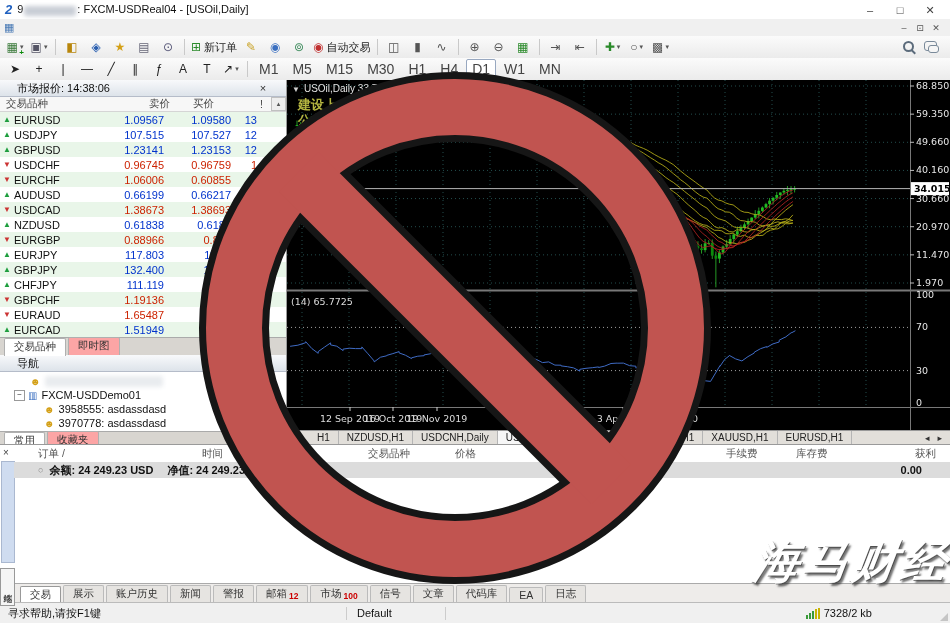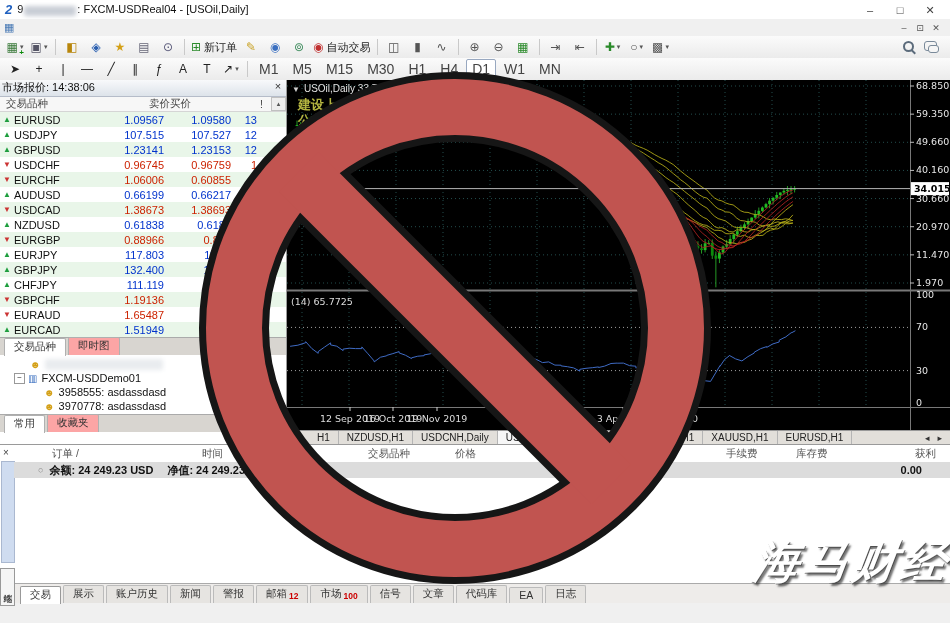--- a/index.html
+++ b/index.html
@@ -27,24 +27,24 @@
   .tool-label{margin-left:3px;font-size:11px;color:#222}
   .tb-right{margin-left:auto;display:flex;align-items:center;gap:10px;padding-right:10px}
   .icon-search{width:7px;height:7px;border:2px solid #5b6b7b;border-radius:50%;position:relative;display:inline-block}
   .icon-search::after{content:"";position:absolute;width:5px;height:2px;background:#5b6b7b;transform:rotate(45deg);right:-4px;bottom:-3px}
   .icon-chat{width:11px;height:8px;border:1.5px solid #7a8a9a;border-radius:3px;position:relative;display:inline-block}
   .icon-chat::after{content:"";position:absolute;width:9px;height:6px;border:1.5px solid #7a8a9a;border-radius:3px;left:3px;top:3px;background:#f6f6f6}
   .tf{padding:1px 5px;font-size:14px;color:#444;margin:0 1px;border:1px solid transparent}
   .tf.active{background:#fff;border-color:#98a8c0;border-radius:2px}
   
   .leftpanel{position:absolute;left:0;top:80px;width:287px;height:364px;background:#fff;border-right:1px solid #9a9a9a;box-sizing:border-box}
-  .panel-header{height:16px;background:linear-gradient(#f8f9fb,#dde3ea);border-bottom:1px solid #b5bcc9;display:flex;align-items:flex-start;padding:0 2px;font-size:11px}
+  .panel-header{height:16px;background:linear-gradient(#f8f9fb,#dde3ea);border-bottom:1px solid #b5bcc9;display:flex;align-items:center;padding:0 17px;font-size:11px}
   .ph-close{margin-left:auto;color:#333;font-size:11px;width:12px;text-align:center}
   .mw-colhead{height:14px;display:flex;align-items:center;background:#f7f7f7;border-bottom:1px solid #d5d5d5;color:#444;font-size:10.5px}
-  .mwc0{width:102px;padding-left:6px}.mwc1{width:62px;text-align:right}.mwc2{width:67px;text-align:left}.mwc3{width:26px;text-align:right}
+  .mwc0{width:102px;padding-left:6px}.mwc1{width:62px;text-align:right}.mwc2{width:67px;text-align:center}.mwc3{width:26px;text-align:right}
   .mw-scroll{margin-left:auto;width:13px;height:12px;border:1px solid #c0c0c0;background:#eee;font-size:7px;text-align:center;line-height:11px;color:#555}
   .mwrow{height:15px;display:flex;align-items:center;font-size:11px}
   .mwrow.alt{background:#e9f6e9}
   .mw-arrow{width:14px;text-align:center;font-size:8px}
   .mw-sym{width:88px}
   .mw-bid{width:62px;text-align:right}.mw-ask{width:67px;text-align:right}.mw-spr{width:26px;text-align:right}
   .up-c{color:#0033cc}.down-c{color:#cc2200}
   .arrow-up{color:#1e9e3e}.arrow-down{color:#cc3333}
   .tabsbar{height:17px;background:#d8d5d0;border-top:1px solid #aaa;display:flex;align-items:flex-end;padding-left:4px}
   .xtab{padding:1px 9px 2px;font-size:10.5px;color:#333;border:1px solid #b0b0b0;border-bottom:none;background:#fca5a5;margin-right:2px;border-radius:2px 2px 0 0;display:flex;align-items:center}
@@ -381,20 +381,23 @@
         </div>
       </div>
     <div class="tabsbar">
         <div class="xtab active">
           <span>交易品种</span>
         </div>
         <div class="xtab">
           <span>即时图</span>
         </div>
       </div>
+    <div class="panel-header">
+      <span>导航</span>
+    </div>
     <div class="nav-tree">
         <div class="nav-row" style="padding-left: 30px;">
           <span class="nav-ic" style="color: rgb(212, 160, 23);">☻</span>
           <span class="blur-nav"></span>
         </div>
         <div class="nav-row" style="padding-left: 14px;">
           <span class="nav-exp">−</span>
           <span class="nav-ic" style="color: rgb(58, 111, 192);">▥</span>
           <span>FXCM-USDDemo01</span>
         </div>
@@ -795,21 +798,21 @@
     <span class="ctab-arrows">
       <span>◂</span>
       <span>▸</span>
     </span>
   </div>
 
   <div class="terminal">
     <span class="term-close">×</span>
     <div class="term-strip"></div>
     <div class="term-head">
-        <span style="left: 52px;">订单 /</span>
+        <span style="left: 38px;">订单 /</span>
         <span style="left: 202px;">时间</span>
         <span style="left: 368px;">交易品种</span>
         <span style="left: 455px;">价格</span>
         <span style="left: 648px;">价格</span>
         <span style="left: 726px;">手续费</span>
         <span style="left: 796px;">库存费</span>
         <span style="right: 14px;">获利</span>
       </div>
     <div class="balance-row">
       <span class="bal-ic" style="margin-right:6px">○</span>
@@ -856,20 +859,36 @@
         <span>代码库</span>
       </div>
       <div class="xtab">
         <span>EA</span>
       </div>
       <div class="xtab">
         <span>日志</span>
       </div>
     </div>
 
+  <div class="status">
+    <span class="st-help">寻求帮助,请按F1键</span>
+    <span class="st-sep"></span>
+    <span class="st-profile">Default</span>
+    <span class="st-sep"></span>
+    <span class="st-spacer"></span>
+    <span class="bars">
+        <i style="height:4px"></i>
+        <i style="height:6px"></i>
+        <i style="height:8px"></i>
+        <i style="height:10px"></i>
+        <i style="height:11px"></i>
+      </span>
+    <span class="st-conn">7328/2 kb</span>
+    <span class="grip"></span>
+  </div>
 
   <svg id="sign-svg" width="950" height="623">
       <circle cx="455" cy="328" r="221" fill="none" stroke="#161616" stroke-width="70"></circle>
       <line x1="298.7309" y1="171.73090000000002" x2="611.2691" y2="484.2691" stroke="#161616" stroke-width="70"></line>
       <circle cx="455" cy="328" r="221" fill="none" stroke="#c15450" stroke-width="56"></circle>
       <line x1="298.7309" y1="171.73090000000002" x2="611.2691" y2="484.2691" stroke="#c15450" stroke-width="56"></line>
     </svg>
 
   <div class="wm-brand">海马财经</div>
 

